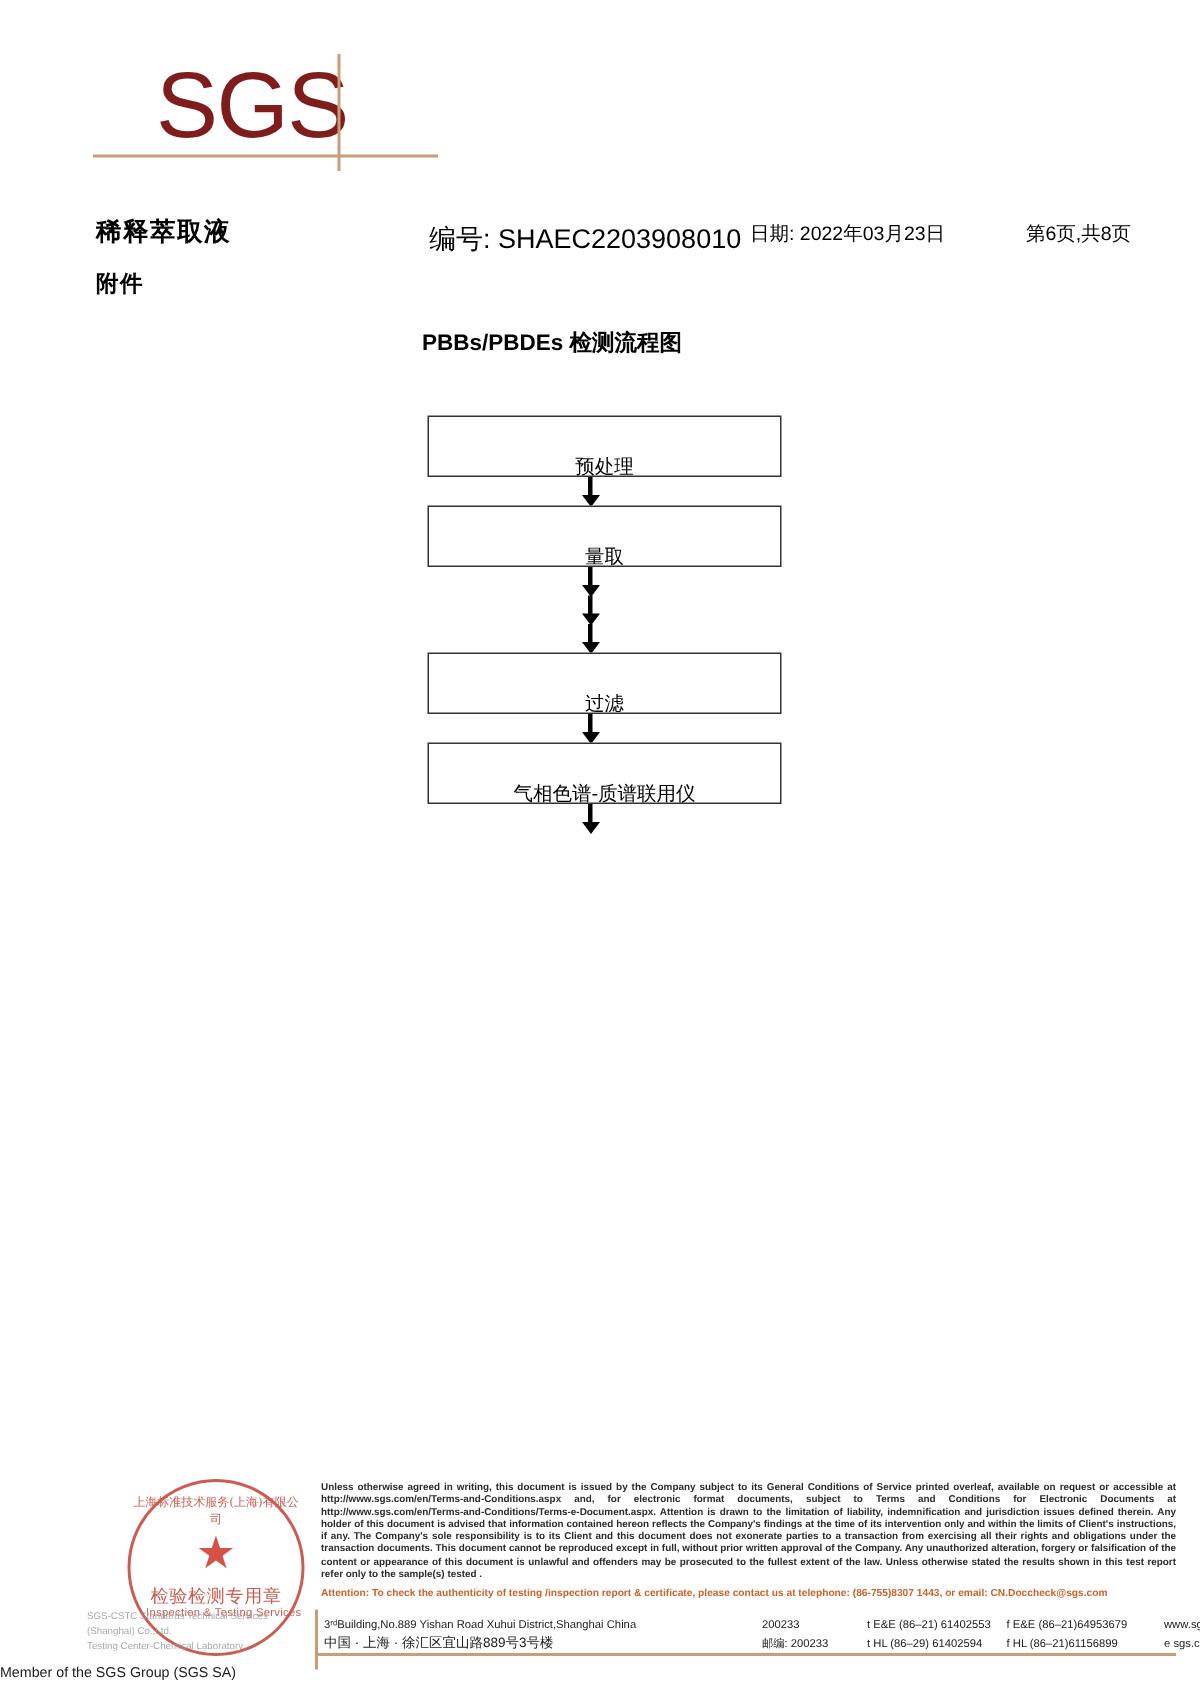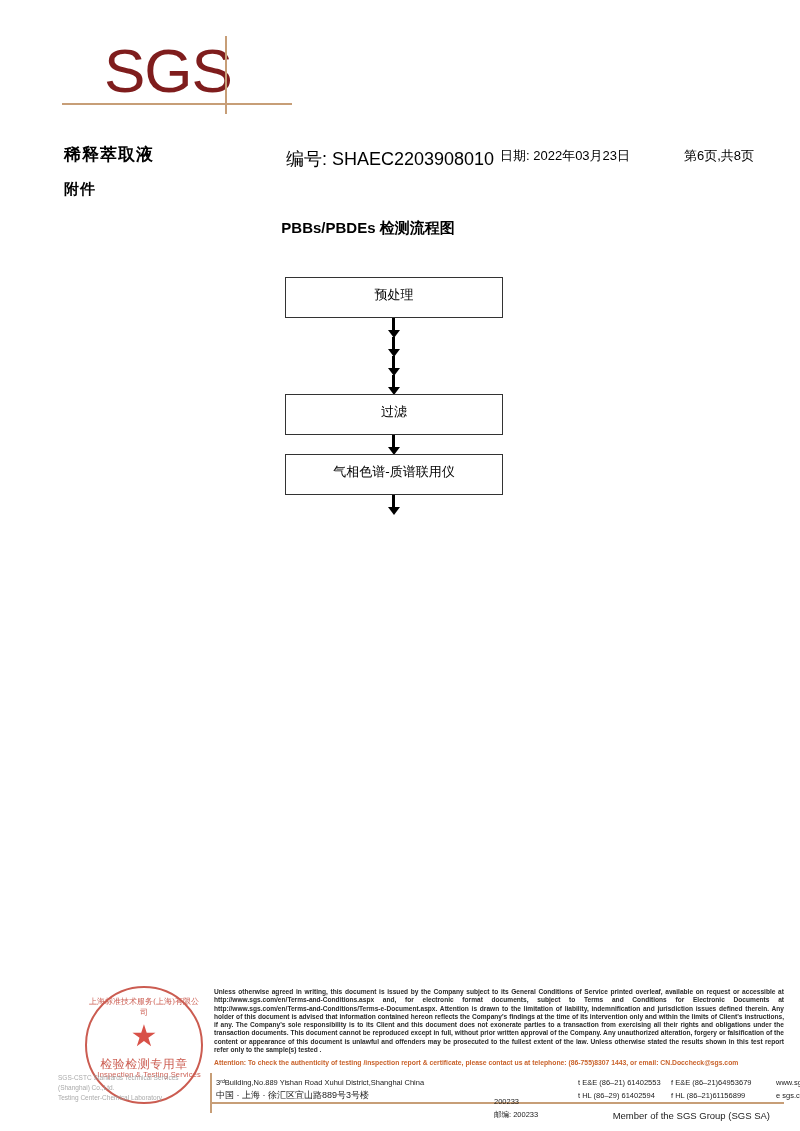--- a/index.html
+++ b/index.html
@@ -113,28 +113,28 @@
     font-family: "Liberation Sans", "DejaVu Sans", sans-serif;
     margin-left: 28px;
   }
   .flow {
     position: absolute;
     left: 285px;
     top: 277px;
     width: 218px;
   }
   .flow-box {
-    width: 218px;
+    width: 236px;
     height: 41px;
     border: 1px solid #333;
     background: #fff;
     text-align: center;
     font-size: 13px;
     font-family: "DejaVu Serif", "Liberation Serif", serif;
-    padding-top: 8px;
+    padding-top: 24px;
     position: relative;
   }
   .flow-arrow {
     width: 218px;
     height: 19px;
     position: relative;
   }
   .flow-arrow .shaft {
     position: absolute;
     left: 50%;
@@ -266,31 +266,30 @@
     left: 216px;
     top: 1076px;
     width: 570px;
     font-size: 7.5px;
     line-height: 13px;
     color: #1a1a1a;
   }
   .addr-row { position: relative; height: 13px; white-space: nowrap; }
   .addr-main { position: absolute; left: 0; top: 0; }
   .addr-cn { font-size: 9px; text-align: center; }
-  .addr-zip { position: absolute; left: 278px; top: 0; margin-top: 19px; }
+  .addr-zip { position: absolute; left: 292px; top: 0; }
   .addr-t { position: absolute; left: 362px; top: 0; }
   .addr-f { position: absolute; left: 455px; top: 0; }
   .addr-web { position: absolute; left: 560px; top: 0; }
 
   .member {
     position: absolute;
     left: 0;
     top: 1110px;
     width: 770px;
-    text-align: right;
     font-size: 9.5px;
     color: #222;
   }
 </style>
 </head>
 <body>
 
 <div class="logo-area">
   <div class="logo-text">SGS</div>
   <div class="logo-vline"></div>
@@ -306,20 +305,21 @@
 <div class="hdr-attach">附件</div>
 
 <div class="chart-title">PBBs/PBDEs 检测流程图</div>
 
 <div class="flow">
   <div class="flow-box">预处理</div>
   <div class="flow-arrow">
       <div class="shaft"></div>
       <div class="head"></div>
     </div>
+  <div class="flow-box">量取</div>
   <div class="flow-arrow">
       <div class="shaft"></div>
       <div class="head"></div>
     </div>
   <div class="flow-arrow">
       <div class="shaft"></div>
       <div class="head"></div>
     </div>
   <div class="flow-arrow">
       <div class="shaft"></div>

